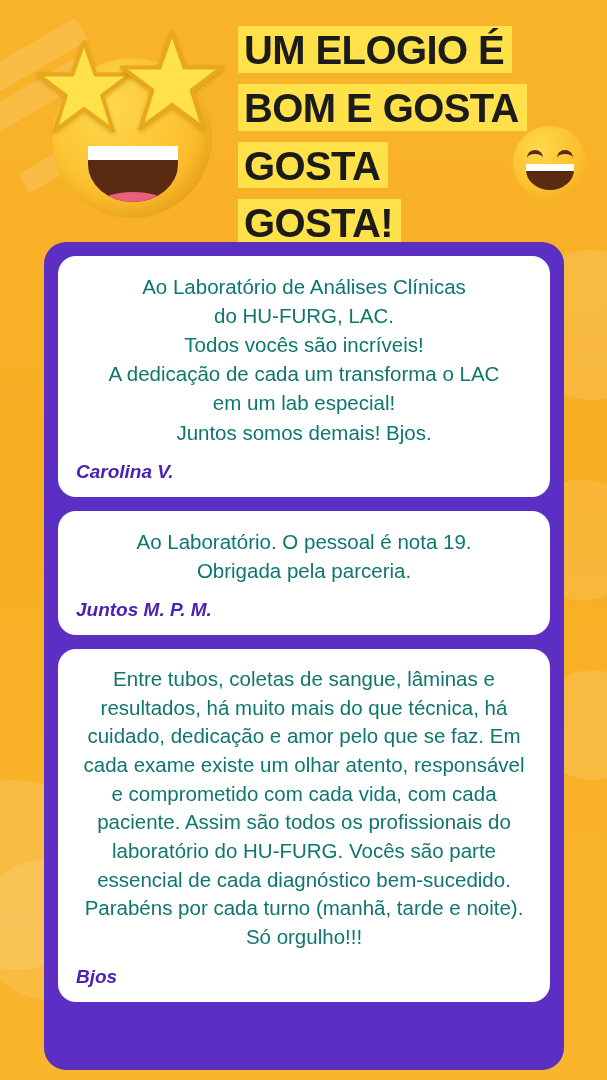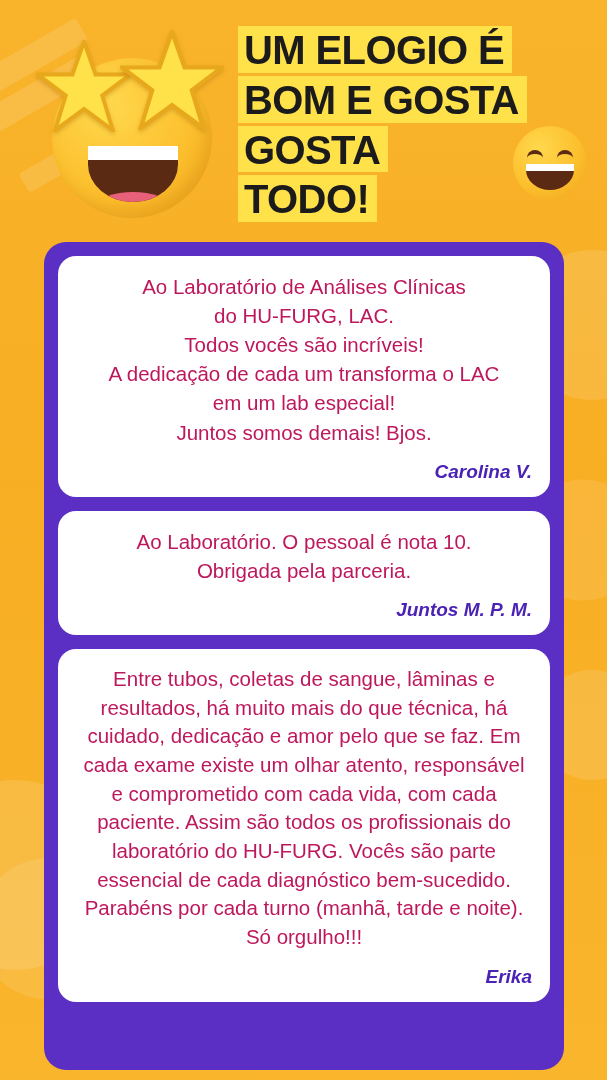--- a/index.html
+++ b/index.html
@@ -108,21 +108,21 @@
   }
   .title-line {
     display: inline-block;
     background: #FFE14A;
     color: #1B1B1B;
     font-weight: bold;
     font-size: 40px;
     line-height: 1.02;
     letter-spacing: -0.6px;
     padding: 4px 8px 2px 6px;
-    margin-bottom: 3px;
+    margin-bottom: 11px;
     white-space: nowrap;
   }
   .grin-emoji {
     position: absolute;
     right: 20px;
     top: 126px;
     width: 74px;
     height: 74px;
   }
   .grin-face {
@@ -173,33 +173,33 @@
   }
   .card {
     background: #FFFFFF;
     border-radius: 18px;
     padding: 16px 18px 14px 18px;
     box-sizing: border-box;
     margin-bottom: 14px;
   }
   .card:last-child { margin-bottom: 12px; }
   .card-body {
-    color: #be185d;
+    color: #0f766e;
     font-size: 20.5px;
     line-height: 1.42;
     text-align: center;
     white-space: pre-line;
   }
   .card-sign {
     margin-top: 14px;
     color: #4A22B5;
     font-size: 19px;
     font-weight: bold;
     font-style: italic;
-    text-align: right;
+    text-align: left;
   }
   .card.compact .card-body { font-size: 20.5px; }
   .card.long .card-body { font-size: 20.5px; line-height: 1.40; }
 </style>
 </head>
 <body>
 
 <div class="bg">
   <div class="bg-stripe s1"></div>
   <div class="bg-stripe s2"></div>
@@ -224,21 +224,21 @@
       <svg width="104" height="100" viewBox="0 0 100 96">
         <polygon points="50,2 62,36 98,36 69,58 80,94 50,72 20,94 31,58 2,36 38,36" fill="#FFE14A" stroke="#E8A81C" stroke-width="4"></polygon>
       </svg>
     </div>
   </div>
 
   <div class="title-wrap">
     <div class="title-line">UM ELOGIO É</div><br>
     <div class="title-line">BOM E GOSTA</div><br>
     <div class="title-line">GOSTA</div><br>
-    <div class="title-line">TODO!</div>
+    <div class="title-line">GOSTA!</div>
   </div>
 
   <div class="grin-emoji">
     <div class="grin-face">
       <div class="grin-eye l"></div>
       <div class="grin-eye r"></div>
       <div class="grin-mouth"></div>
     </div>
   </div>
 
@@ -250,24 +250,24 @@
     <div class="card-body">Ao Laboratório de Análises Clínicas
 do HU-FURG, LAC.
 Todos vocês são incríveis!
 A dedicação de cada um transforma o LAC
 em um lab especial!
 Juntos somos demais! Bjos.</div>
     <div class="card-sign">Carolina V.</div>
   </div>
 
   <div class="card compact">
-    <div class="card-body">Ao Laboratório. O pessoal é nota 10.
+    <div class="card-body">Ao Laboratório. O pessoal é nota 19.
 Obrigada pela parceria.</div>
     <div class="card-sign">Juntos M. P. M.</div>
   </div>
 
   <div class="card long">
     <div class="card-body">Entre tubos, coletas de sangue, lâminas e resultados, há muito mais do que técnica, há cuidado, dedicação e amor pelo que se faz. Em cada exame existe um olhar atento, responsável e comprometido com cada vida, com cada paciente. Assim são todos os profissionais do laboratório do HU-FURG. Vocês são parte essencial de cada diagnóstico bem-sucedido. Parabéns por cada turno (manhã, tarde e noite).
 Só orgulho!!!</div>
-    <div class="card-sign">Erika</div>
+    <div class="card-sign">Bjos</div>
   </div>
 
 </div>
 
 </body></html>

